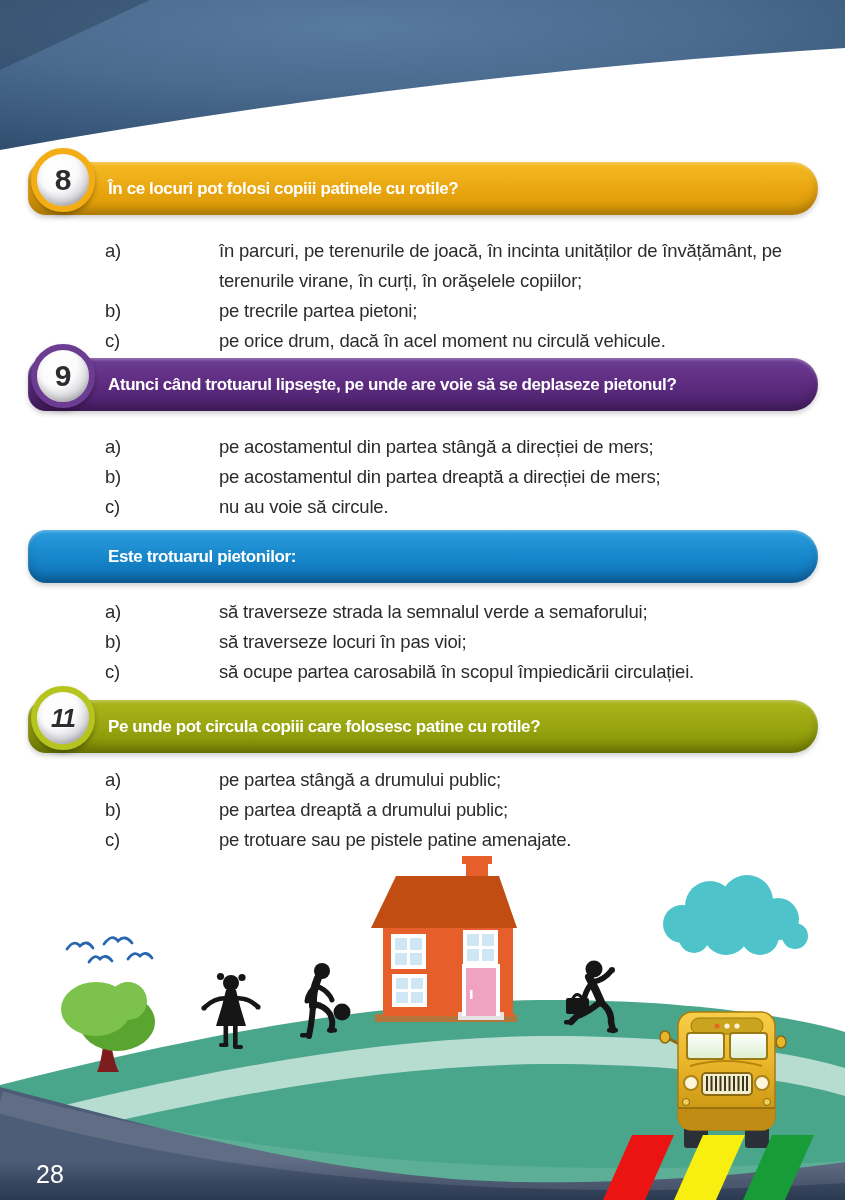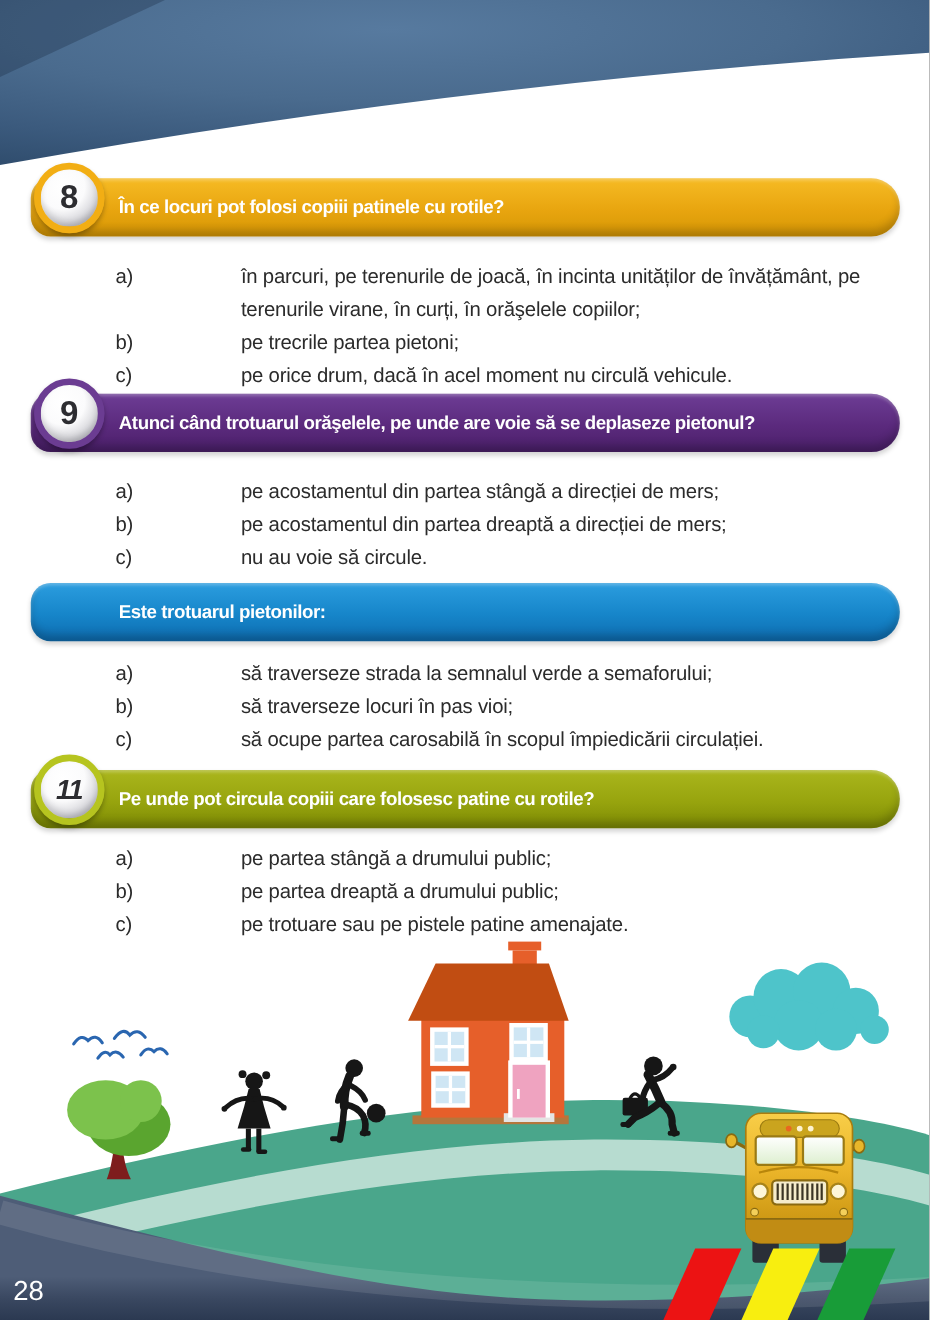--- a/index.html
+++ b/index.html
@@ -59,21 +59,21 @@
   .alabel{flex:0 0 70px;}
   .atext{flex:1;max-width:643px;margin-left:44px;}
 
   
   .q8-banner{top:162px;}  .q8-answers{top:236px;}
   .q9-banner{top:358px;}  .q9-answers{top:432px;}
   .q10-banner{top:530px;} .q10-answers{top:597px;}
   .q11-banner{top:700px;} .q11-answers{top:765px;}
 
   .page-number{
-    position:absolute;left:12px;top:1160px;
+    position:absolute;left:36px;top:1160px;
     color:#ffffff;font-size:25px;font-weight:normal;
   }
 </style>
 </head>
 <body>
 
 <div class="page">
 
   <svg class="header-svg" width="845" height="160" viewBox="0 0 845 160">
     <defs>
@@ -109,21 +109,21 @@
         <span class="atext">pe orice drum, dacă în acel moment nu circulă vehicule.</span>
       </div>
     </div>
   </div>
 
   <div class="question q-purple">
     <div class="banner q9-banner">
       <div class="ball big">
         <span>9</span>
       </div>
-      <span class="banner-text">Atunci când trotuarul orăşelele, pe unde are voie să se deplaseze pietonul?</span>
+      <span class="banner-text">Atunci când trotuarul lipseşte, pe unde are voie să se deplaseze pietonul?</span>
     </div>
     <div class="answers q9-answers">
       <div class="arow">
         <span class="alabel">a)</span>
         <span class="atext">pe acostamentul din partea stângă a direcției de mers;</span>
       </div>
       <div class="arow">
         <span class="alabel">b)</span>
         <span class="atext">pe acostamentul din partea dreaptă a direcției de mers;</span>
       </div>

